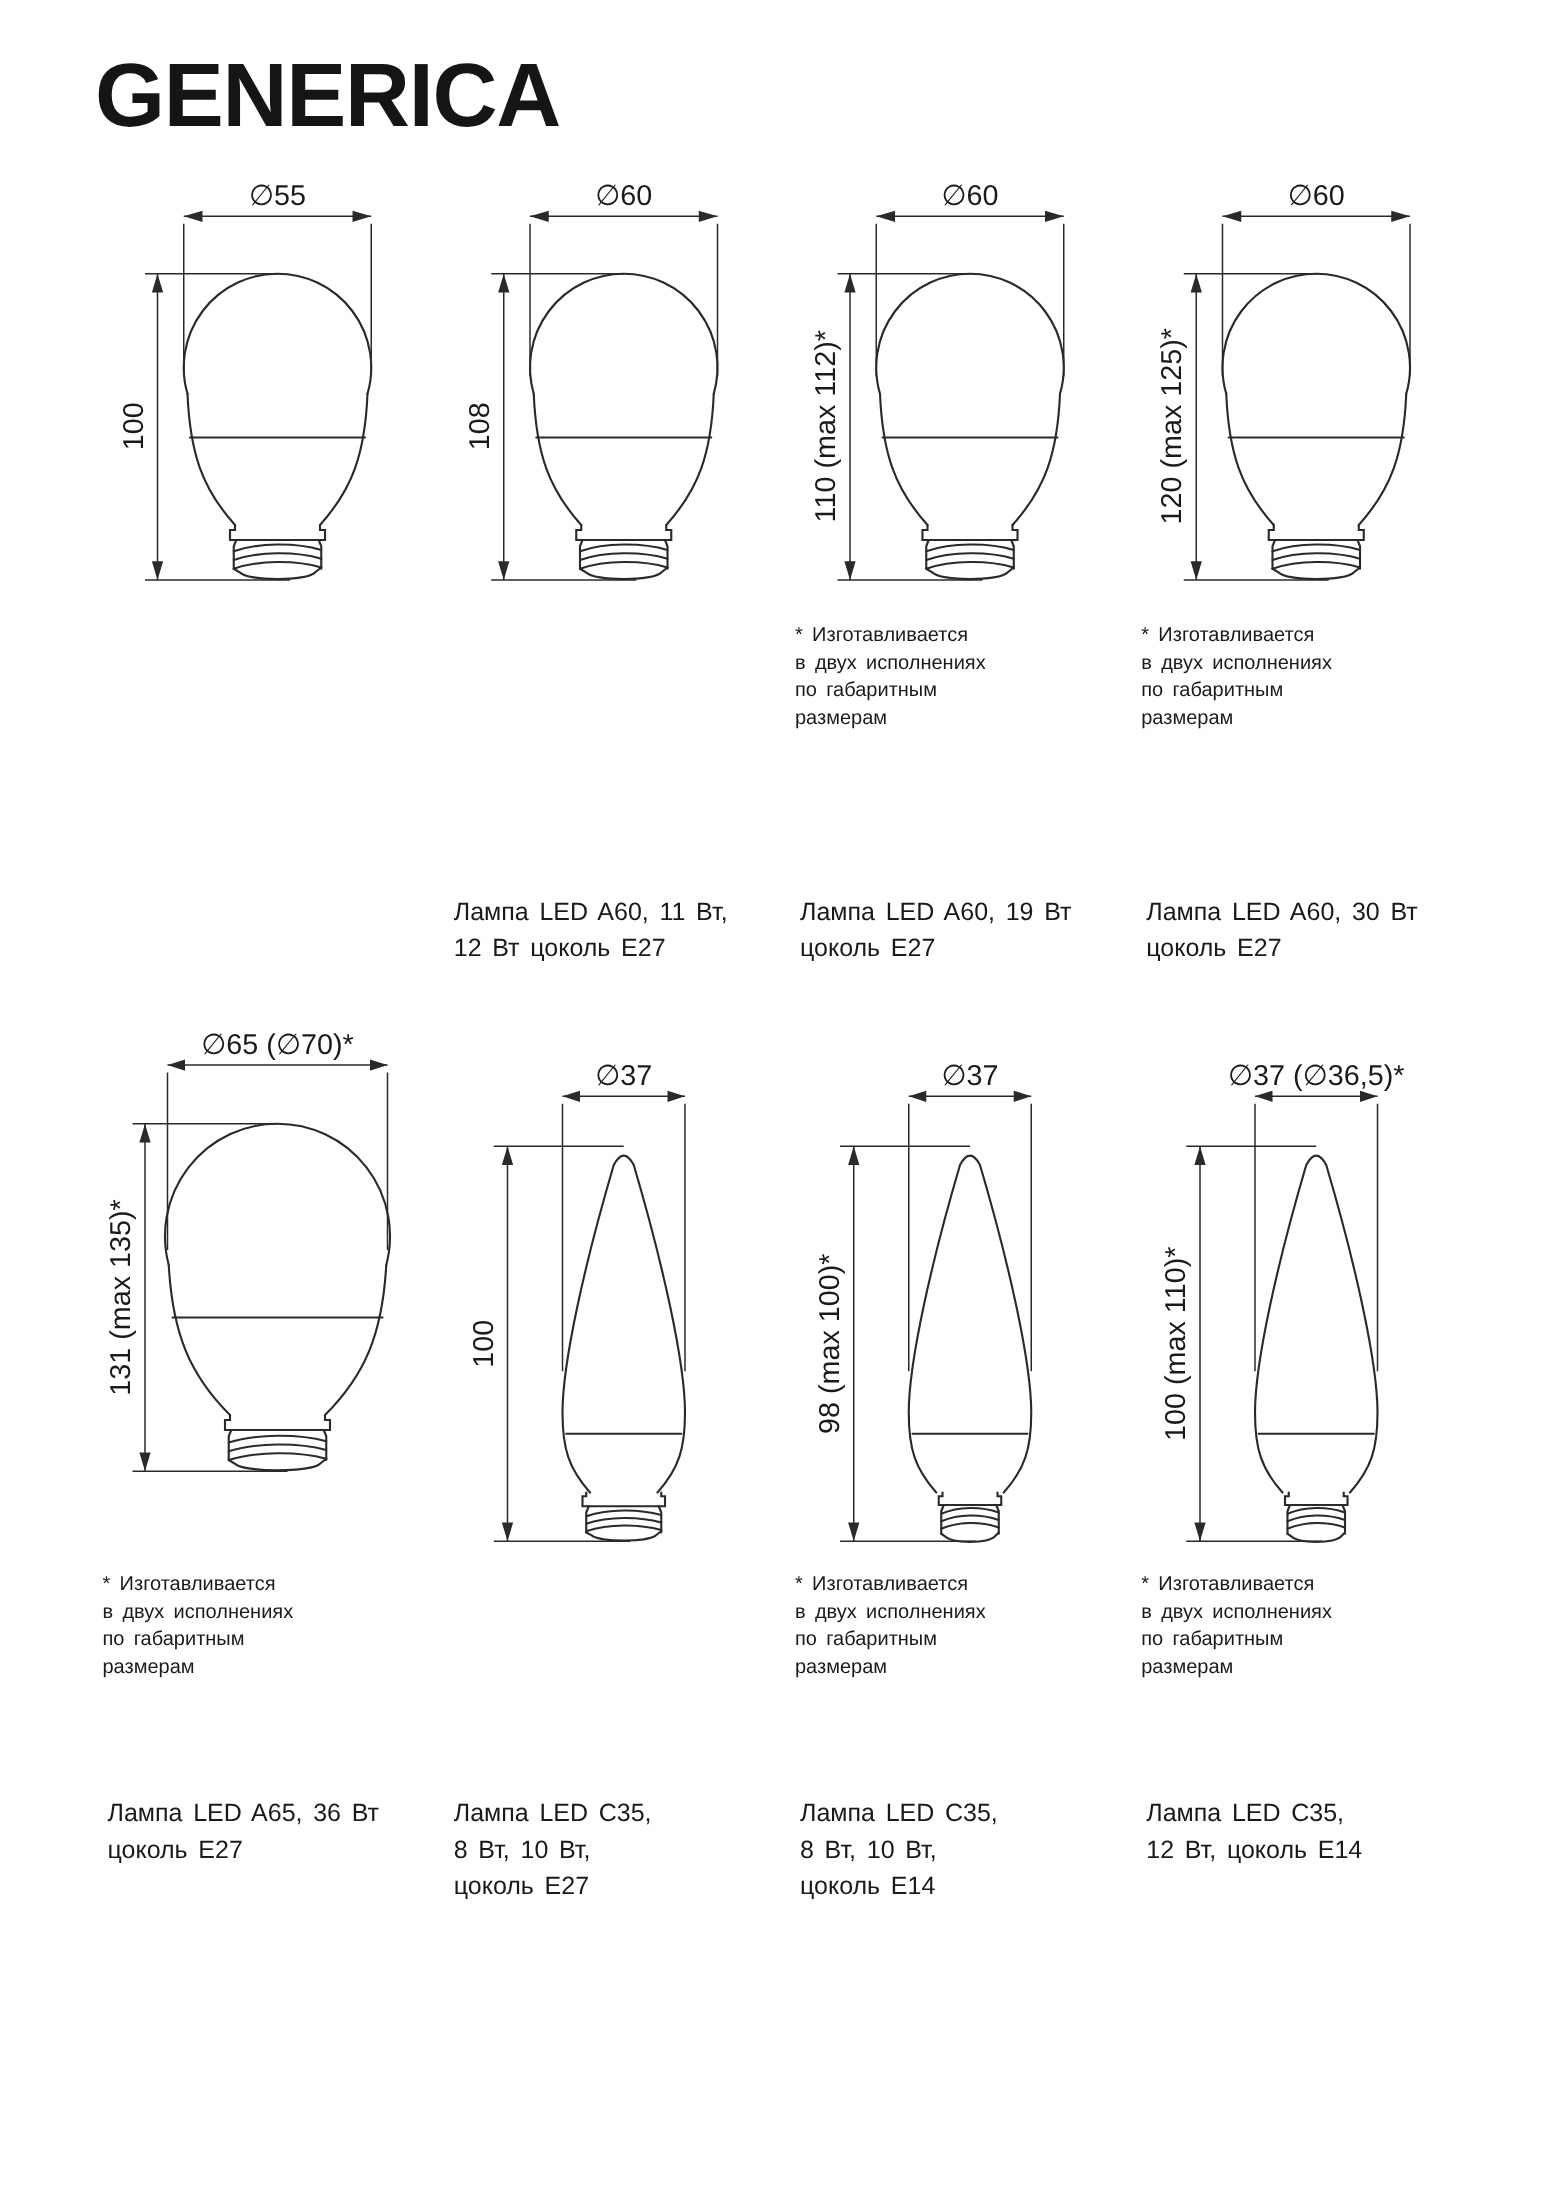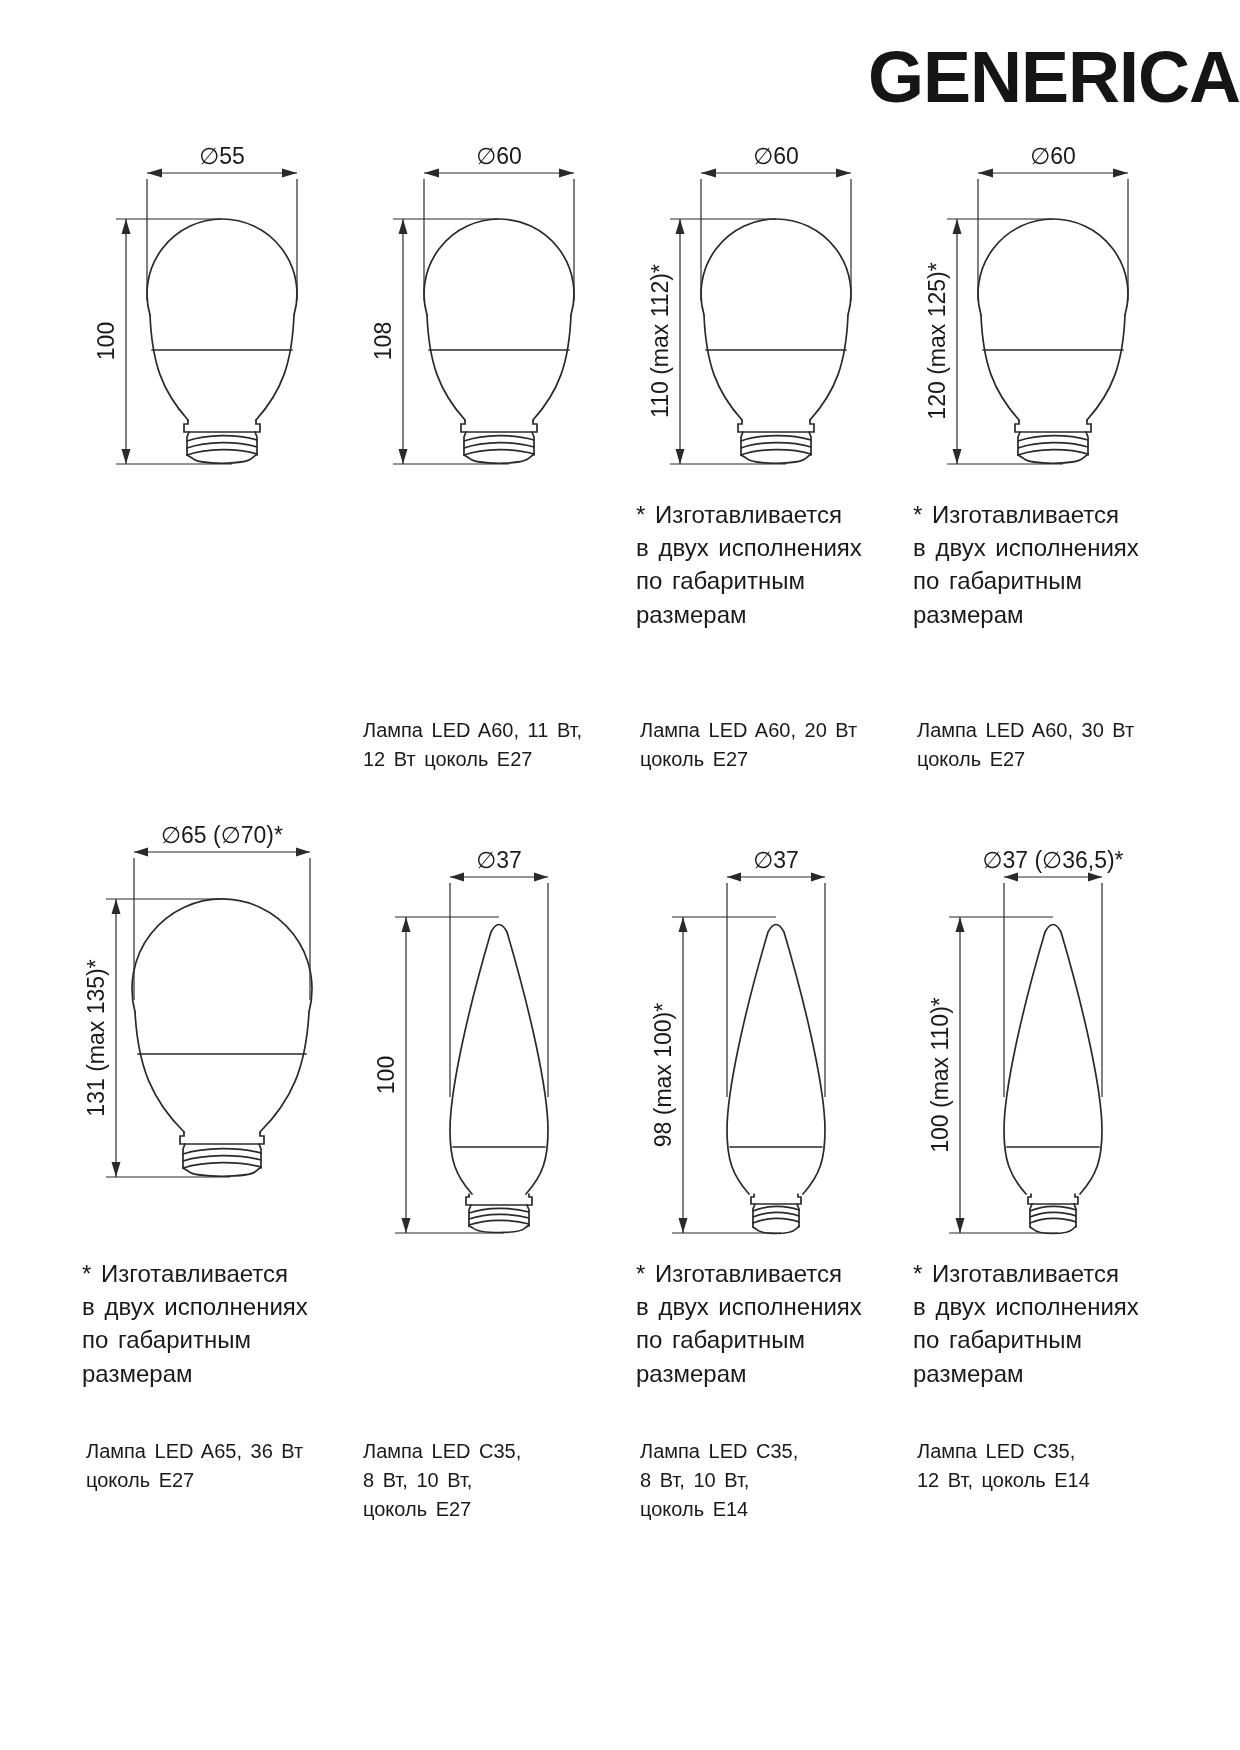--- a/index.html
+++ b/index.html
@@ -6,21 +6,20 @@
   body { background:#ffffff; font-family:"Liberation Sans","DejaVu Sans",sans-serif; color:#1a1a1a; }
   .sheet { width:1240px; height:1750px; background:#ffffff; overflow:hidden; position:relative; }
 
   .logo {
     margin:38px 0 0 76px;
     font-size:72px;
     font-weight:bold;
     letter-spacing:-1px;
     color:#151515;
     line-height:1.1;
-    text-align:right;
   }
 
   .row {
     display:grid;
     grid-template-columns:repeat(4,1fr);
     margin:0 60px 0 72px;
   }
   .row1 { margin-top:26px; }
   .row2 { margin-top:48px; }
 
@@ -35,21 +34,21 @@
 
   .dlab {
     font-family:"Liberation Sans","DejaVu Sans",sans-serif;
     font-size:23px;
     fill:#1a1a1a;
   }
 
   .note-area { height:118px; margin-top:10px; }
   .note {
     white-space:pre-line;
-    font-size:24px;
+    font-size:16px;
     line-height:1.38;
     word-spacing:3px;
     padding-left:10px;
   }
   .caption {
     white-space:pre-line;
     font-size:20px;
     line-height:1.45;
     word-spacing:3px;
     padding-left:14px;
@@ -195,21 +194,21 @@
           <use href="#dimA"></use>
         <text class="dlab" x="150" y="21" text-anchor="middle">∅60</text>
         <text class="dlab" text-anchor="middle" transform="translate(42 198) rotate(-90)">110 (max 112)*</text>
       </svg>
       <div class="note-area">
         <p class="note">* Изготавливается
 в двух исполнениях
 по габаритным
 размерам</p>
       </div>
-      <p class="caption">Лампа LED A60, 20 Вт
+      <p class="caption">Лампа LED A60, 19 Вт
 цоколь E27</p>
     </div>
 
     <div class="cell">
       <svg class="drawing" viewBox="0 0 250 345" width="250" height="345">
         <use href="#bulbA"></use>
           <use href="#dimA"></use>
         <text class="dlab" x="150" y="21" text-anchor="middle">∅60</text>
         <text class="dlab" text-anchor="middle" transform="translate(42 198) rotate(-90)">120 (max 125)*</text>
       </svg>

